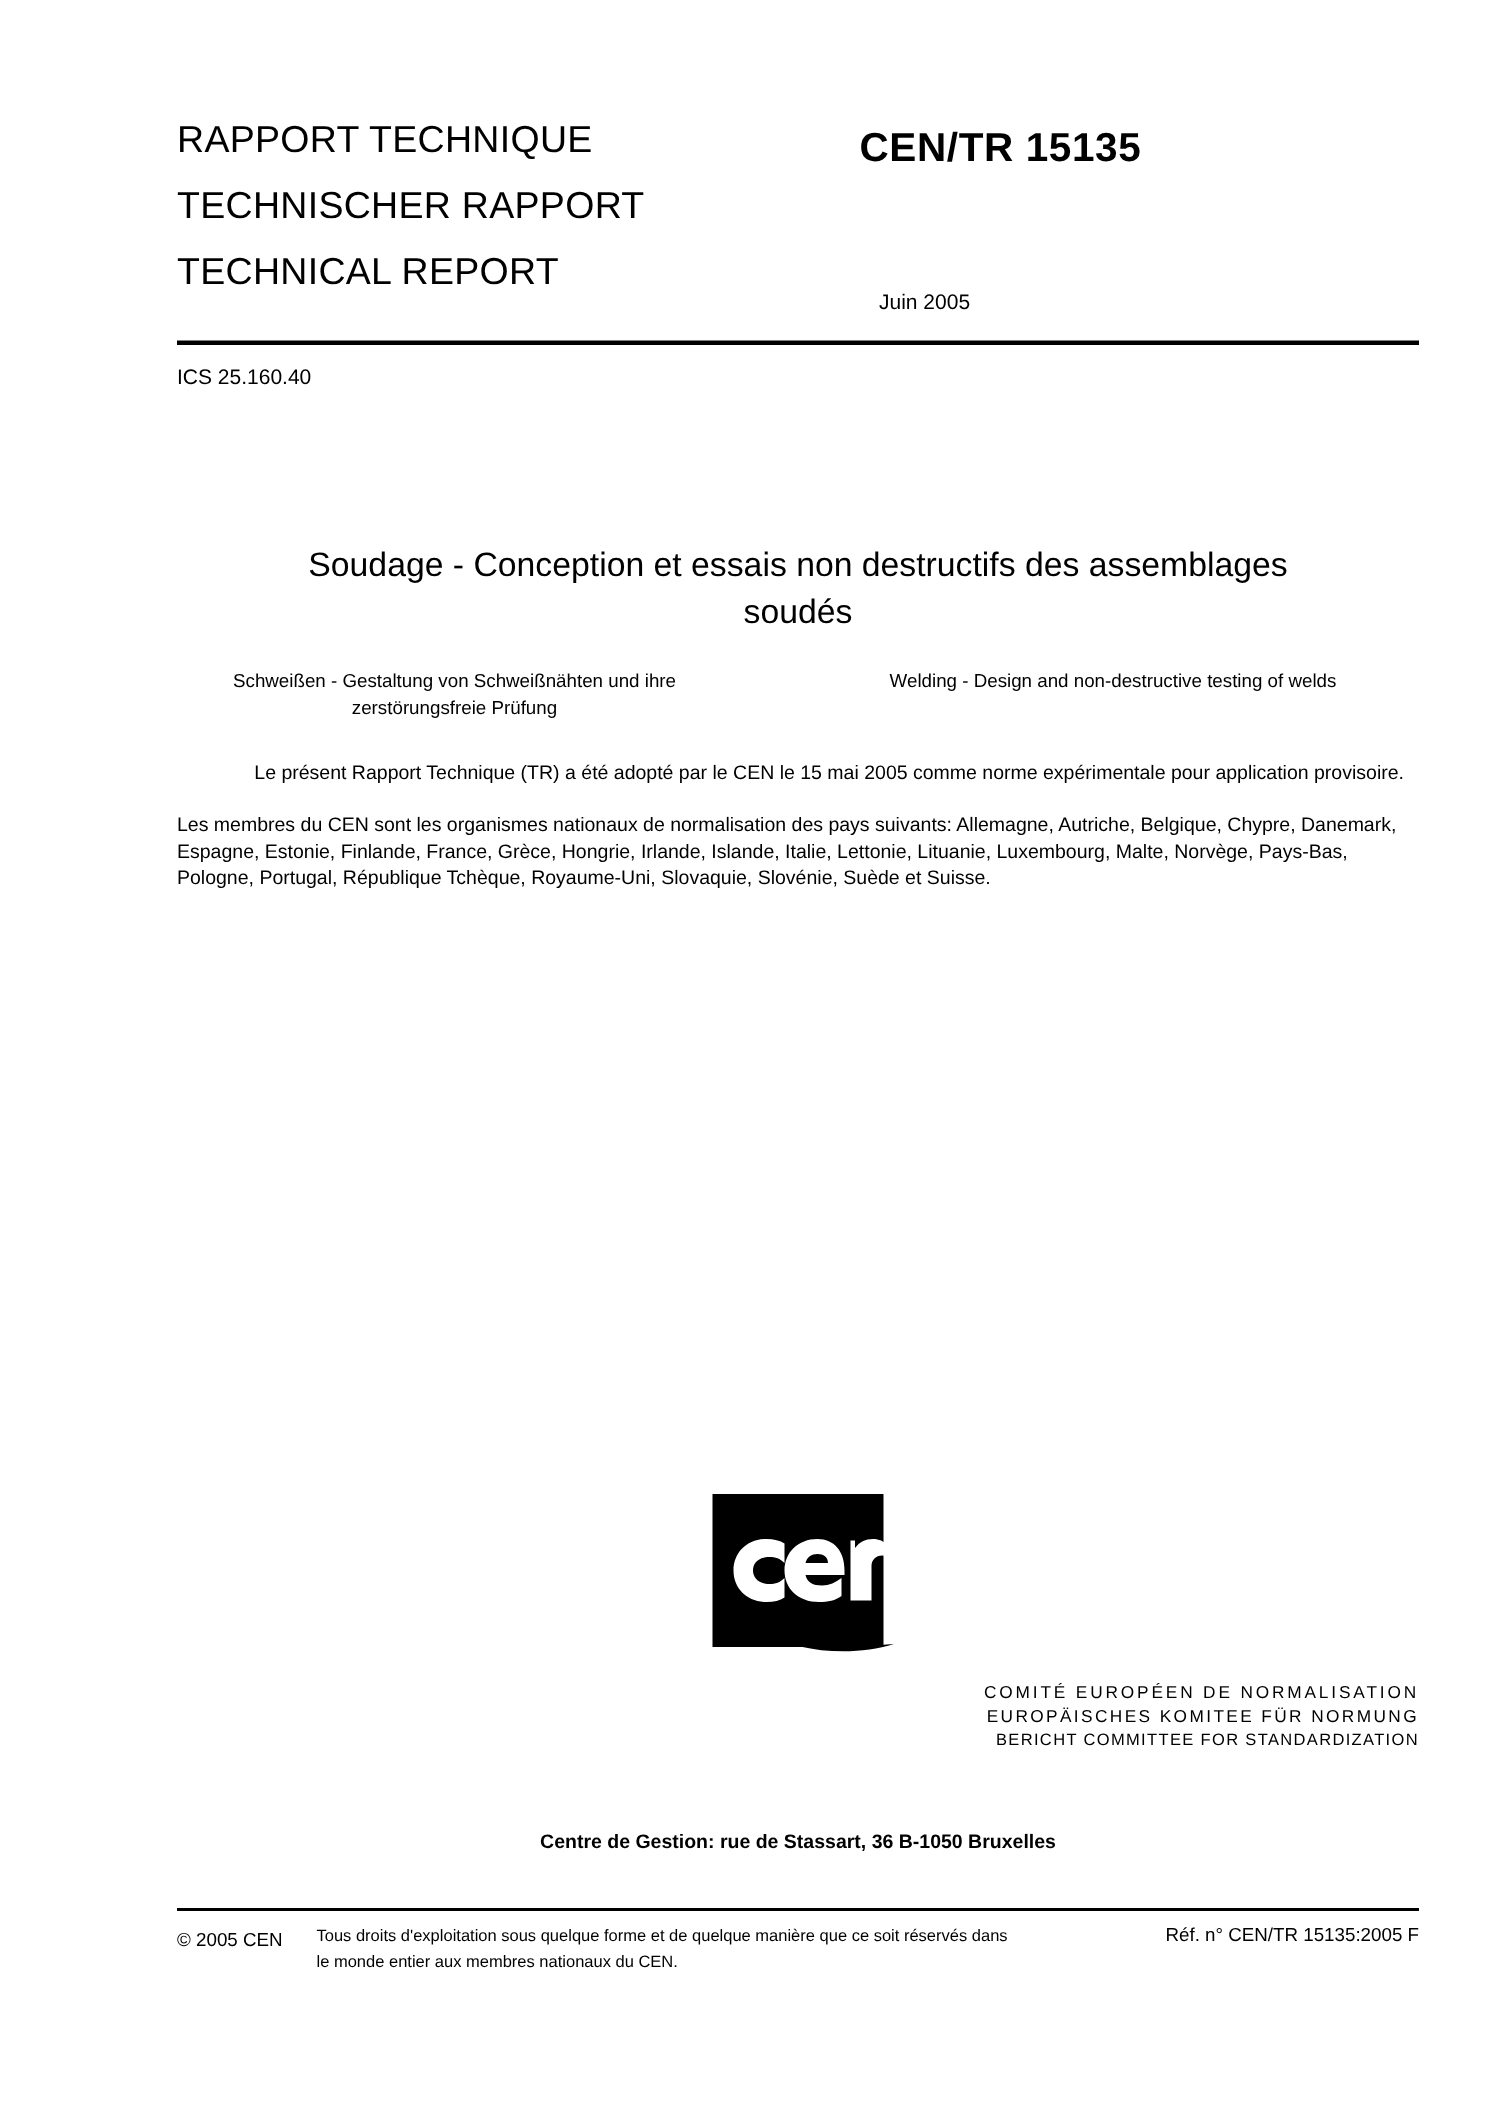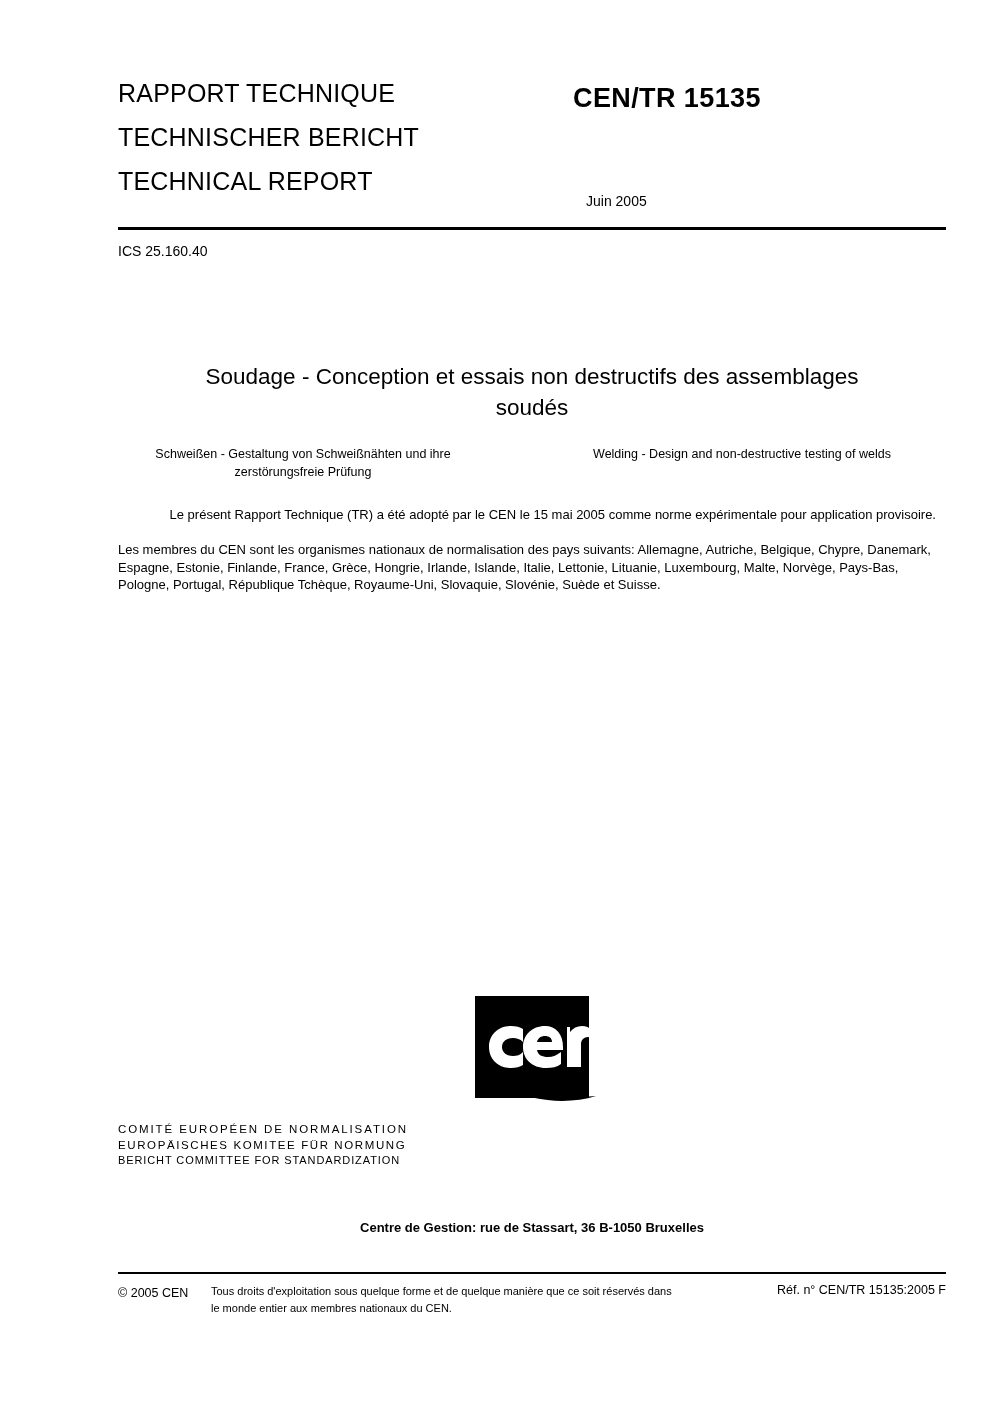--- a/index.html
+++ b/index.html
@@ -129,21 +129,21 @@
   }
   .para-adoption { top: 485px; text-align: right; }
   .para-members  { top: 520px; }
 
   
   .logo-wrap {
     position: absolute;
     left: 0;
     top: 975px;
     width: 828px;
-    text-align: left;
+    text-align: right;
   }
   .logo-svg {
     display: block;
     margin: 0 auto;
   }
   .logo-lines {
     margin-top: 10px;
     font-size: 11.5px;
     line-height: 15.5px;
     letter-spacing: 1.6px;
@@ -207,21 +207,21 @@
 
 <div class="page">
   <div class="content">
 
     <div class="header-block">
       <div class="hdr-row">
         <div class="hdr-left">RAPPORT TECHNIQUE</div>
         <div class="doc-number">CEN/TR 15135</div>
       </div>
       <div class="hdr-row">
-        <div class="hdr-left">TECHNISCHER BERICHT</div>
+        <div class="hdr-left">TECHNISCHER RAPPORT</div>
       </div>
       <div class="hdr-row">
         <div class="hdr-left">TECHNICAL REPORT</div>
       </div>
       <div class="doc-date">Juin 2005</div>
       <div class="rule"></div>
     </div>
 
     <div class="ics">ICS 25.160.40</div>
 

